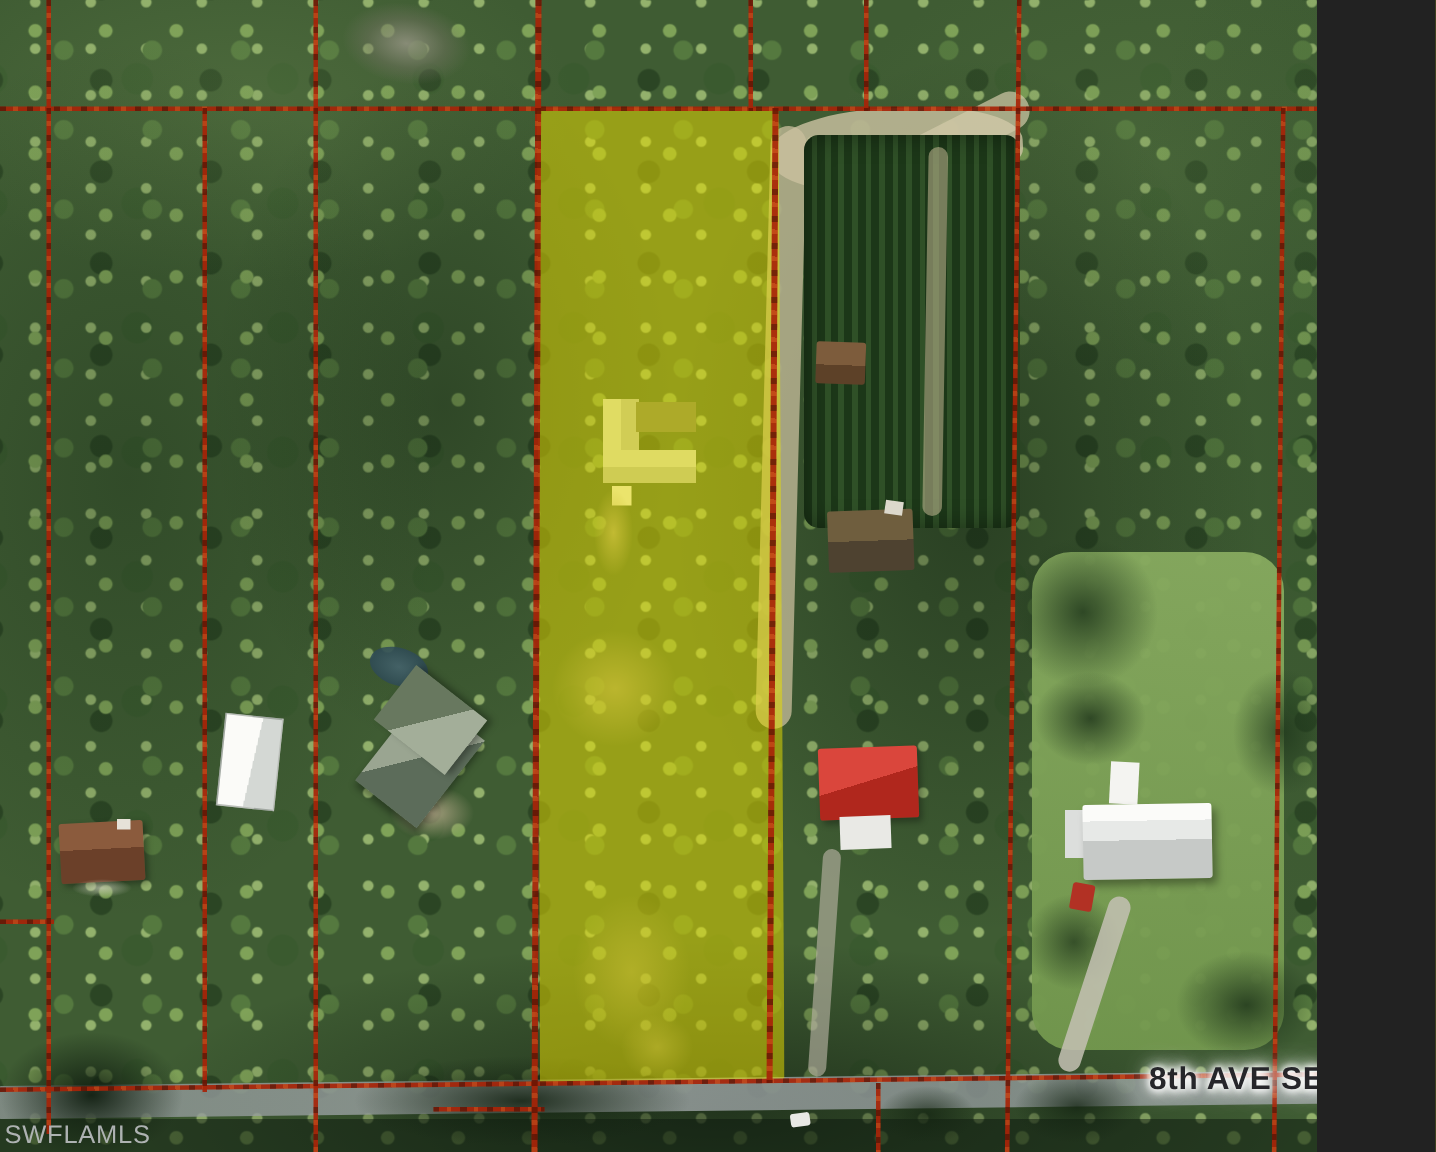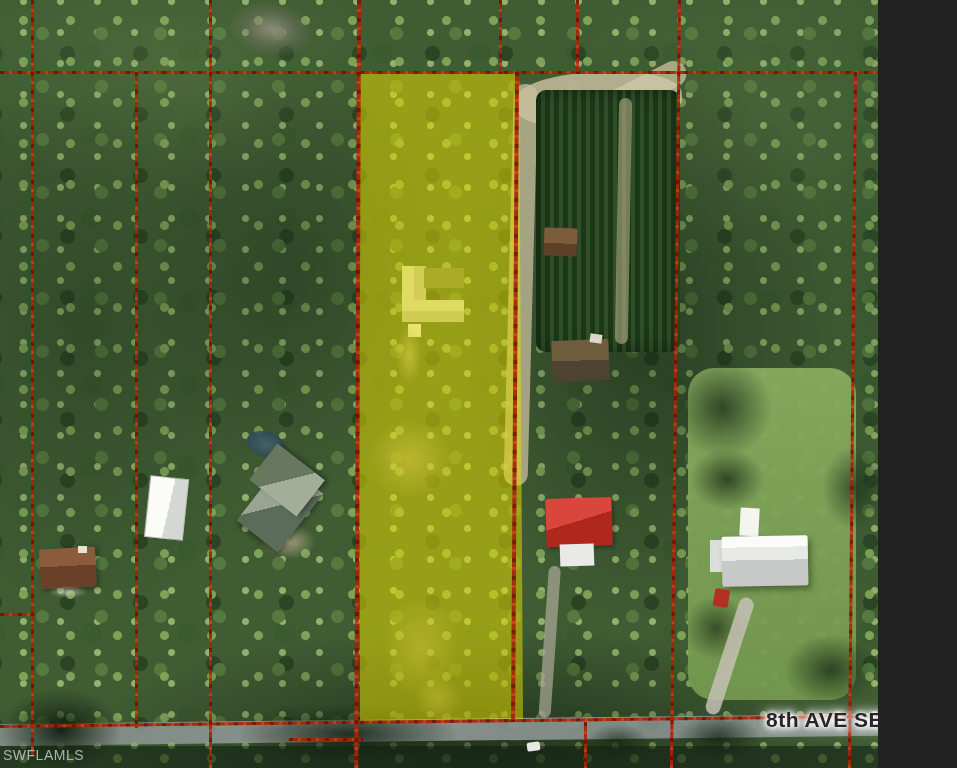--- a/index.html
+++ b/index.html
@@ -46,21 +46,21 @@
     clip-path:polygon(358px 72px,519px 72px,523px 719px,360px 722px);
     background:var(--highlight-yellow,#e8dc00);
     opacity:.52;
   }
   .street-label{
     font-size:21px;font-weight:bold;letter-spacing:.5px;white-space:nowrap;
     color:var(--street-label-text,#26262a);
     text-shadow:0 0 4px #fff,0 0 8px #fff,0 0 12px rgba(255,255,255,.95),0 0 18px rgba(255,255,255,.8),1px 1px 6px rgba(255,255,255,.9);
   }
   .watermark{
-    font-size:14px;letter-spacing:.5px;white-space:nowrap;
+    font-size:17px;letter-spacing:.5px;white-space:nowrap;
     color:var(--watermark-text,#babdbf);opacity:.92;
   }
 </style>
 </head>
 <body>
 
 <div class="canvas">
 
   <div class="abs forest"></div>
   <div class="abs shade"></div>

